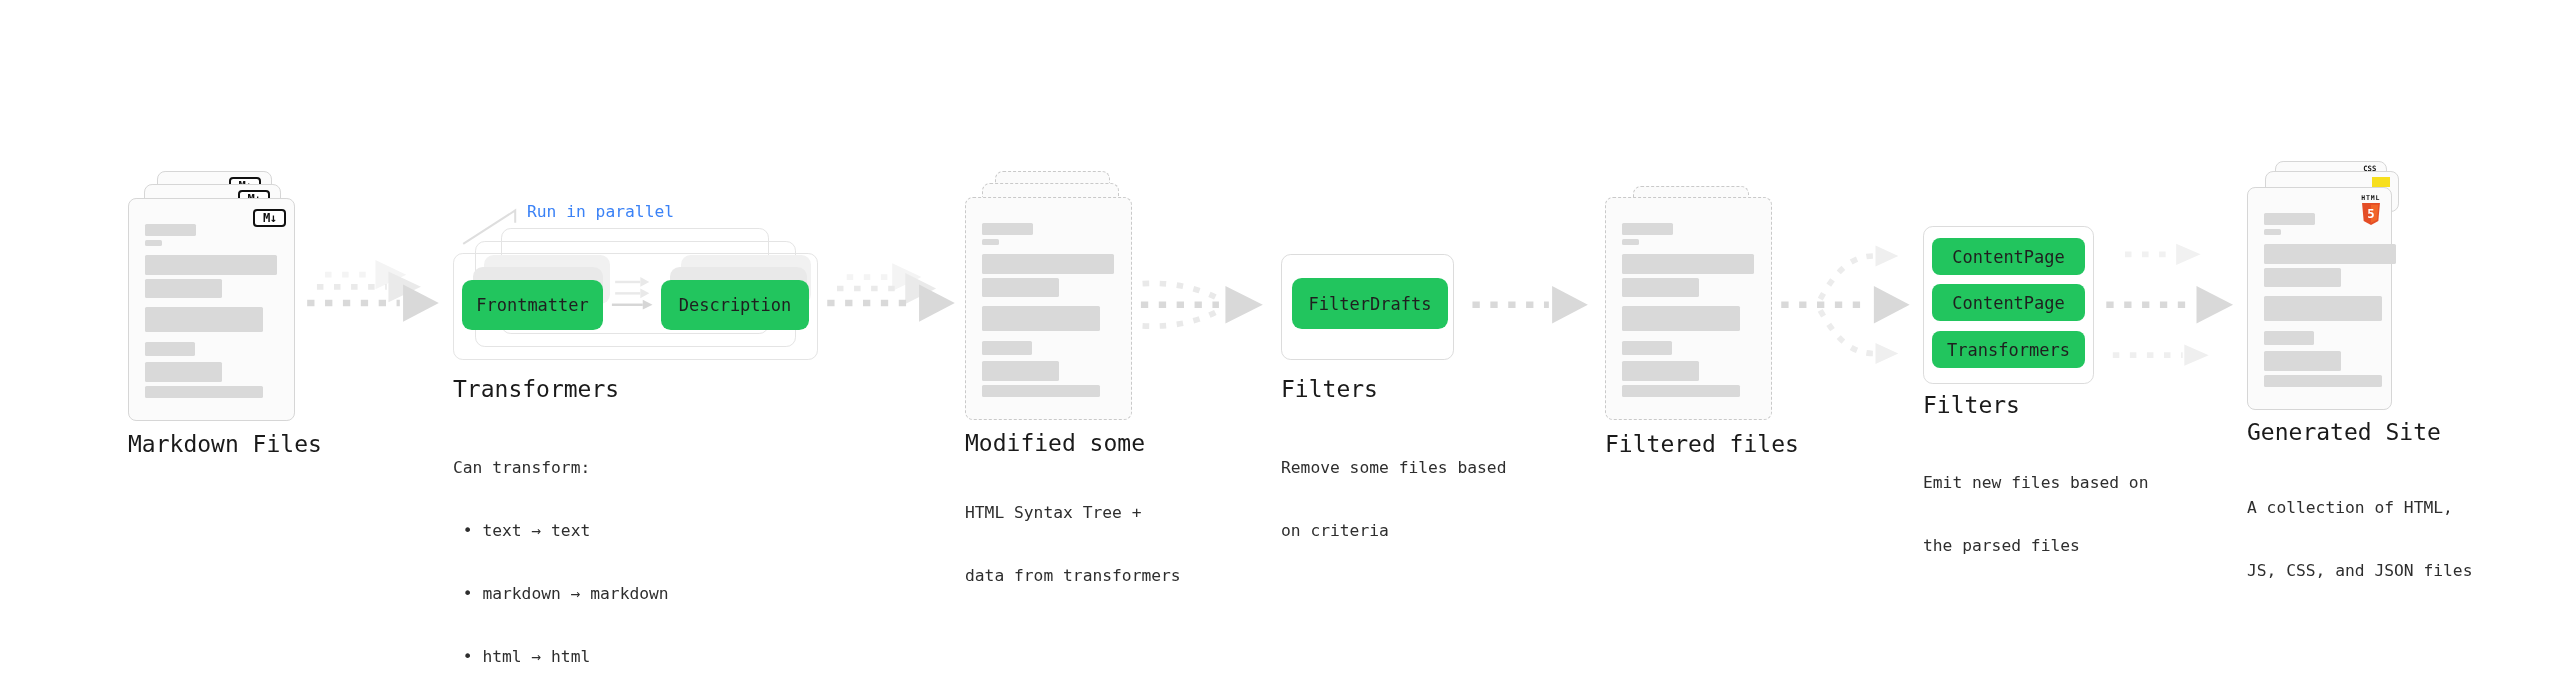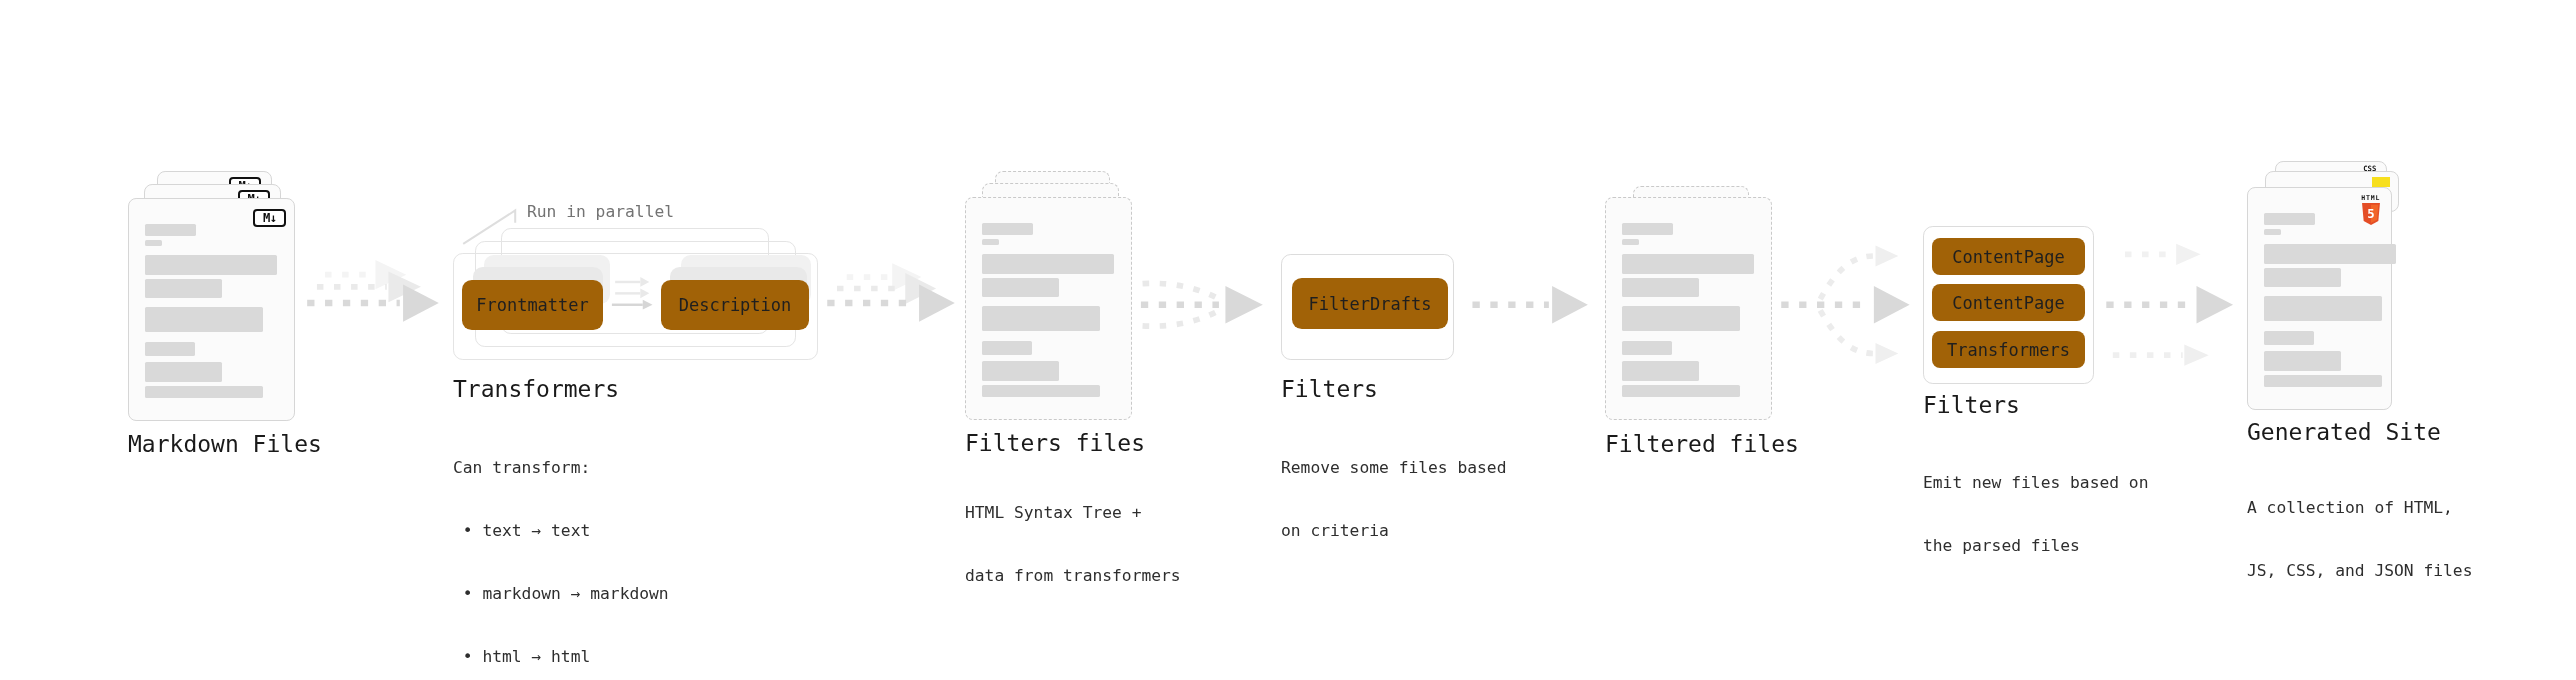--- a/index.html
+++ b/index.html
@@ -21,26 +21,26 @@
   .bar.b8{top:187px;width:118px;height:12.2px}
 
   .md-badge{position:absolute;right:8.1px;top:9.8px;width:32.5px;height:18px;border:2.4px solid #111;
             border-radius:4.1px;background:#fff;color:#111;font-weight:bold;font-size:12.2px;line-height:14px;
             text-align:center;box-sizing:border-box;letter-spacing:-0.8px;}
   .md-badge.mini{right:9.8px;top:4.9px;}
 
   
   .stage-label{position:absolute;font-size:23px;line-height:24.4px;color:#1a1a1a;white-space:pre;}
   .desc{position:absolute;font-size:16.3px;line-height:21px;color:#2e2e2e;white-space:pre;}
-  .note{position:absolute;font-size:16.3px;color:#737373;white-space:pre;}
+  .note{position:absolute;font-size:16.3px;color:#3b82f6;white-space:pre;}
 
   
   .tbox{position:absolute;border:1.6px solid #e4e4e4;border-radius:9.8px;box-sizing:border-box;background:transparent;}
   .wbox{position:absolute;border:1.6px solid #dcdcdc;border-radius:9.8px;background:#fff;box-sizing:border-box;}
-  .pill{position:absolute;background:#a16207;border-radius:9.8px;display:flex;align-items:center;justify-content:center;
+  .pill{position:absolute;background:#22c55e;border-radius:9.8px;display:flex;align-items:center;justify-content:center;
         font-size:17px;color:#1f1f1f;box-sizing:border-box;white-space:pre;}
   .pill.g1{background:#e9e9e9;}
   .pill.g2{background:#f1f1f1;}
 
   
   .css-badge{position:absolute;right:8.1px;top:3.3px;width:16.3px;text-align:center;font-size:7.3px;font-weight:bold;color:#111;line-height:7.3px;}
   .css-underline{display:block;height:2.4px;background:#2965f1;width:14.6px;margin:0.8px auto 0;}
   .js-badge{position:absolute;right:8.1px;top:4.9px;width:18px;height:10.6px;background:#f7df1e;}
   .html5-logo{position:absolute;right:9.8px;top:6.5px;width:21px;text-align:center;}
   .html5-word{font-size:6.5px;font-weight:bold;letter-spacing:0.8px;color:#111;line-height:7.3px;margin-bottom:0.8px;}
@@ -162,21 +162,21 @@
     <div class="doc dashed" style="left:965px;top:197px;width:167px;height:223px">
       <span class="bar b1"></span>
       <span class="bar b2"></span>
       <span class="bar b3"></span>
       <span class="bar b4"></span>
       <span class="bar b5"></span>
       <span class="bar b6"></span>
       <span class="bar b7"></span>
       <span class="bar b8"></span>
     </div>
-    <div class="stage-label" style="left:965px;top:431px">Filters files</div>
+    <div class="stage-label" style="left:965px;top:431px">Modified some</div>
     <div class="desc" style="left:965px;top:460px">
       <div>HTML Syntax Tree +</div>
       <div>data from transformers</div>
     </div>
   </section>
 
   <section>
     <div class="wbox" style="left:1281px;top:254px;width:173px;height:106px"></div>
     <div class="pill" style="left:1292px;top:278px;width:156px;height:51px">FilterDrafts</div>
     <div class="stage-label" style="left:1281px;top:377px">Filters</div>

